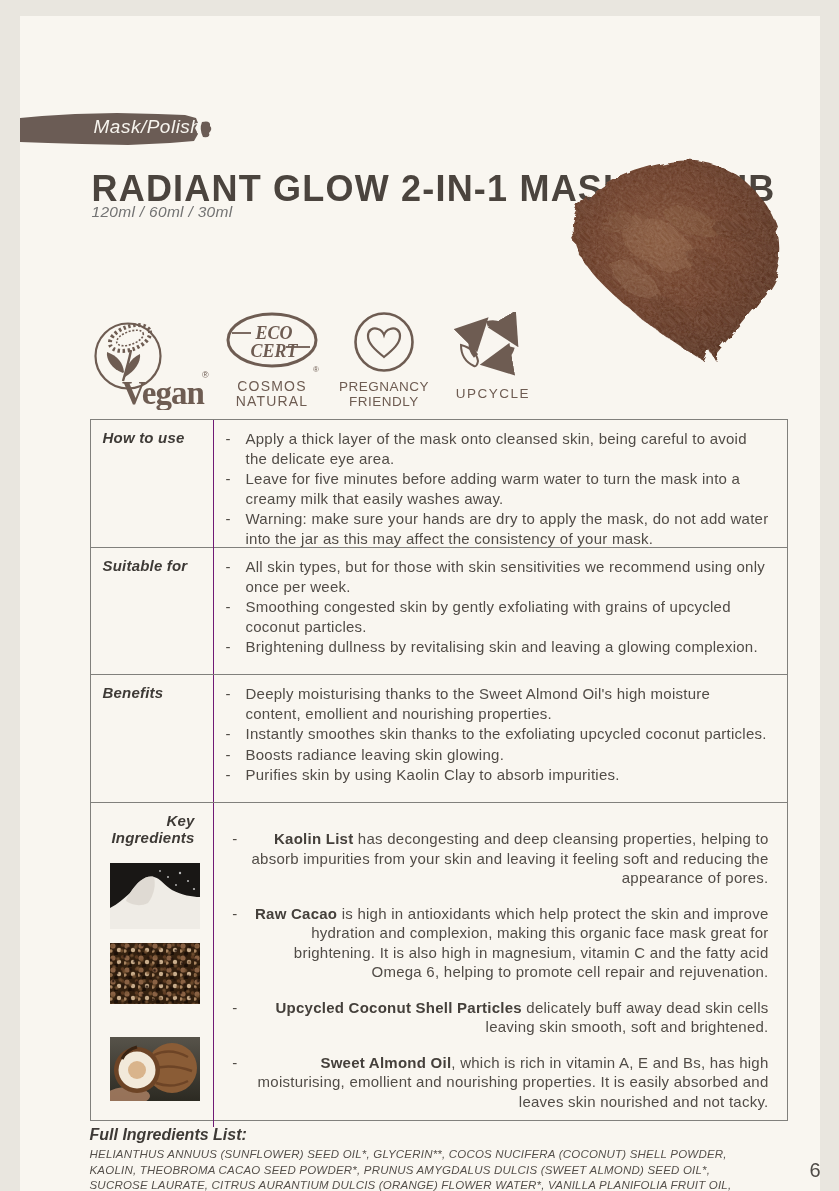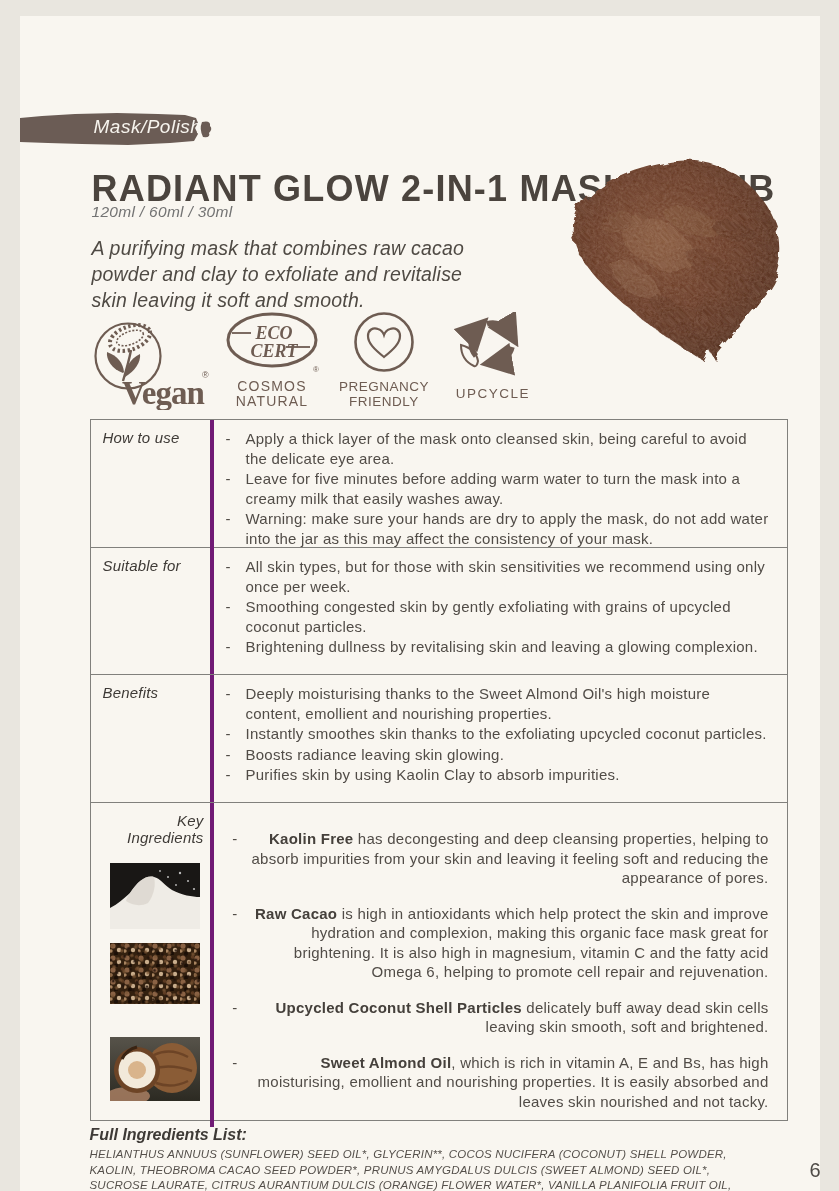--- a/index.html
+++ b/index.html
@@ -35,22 +35,22 @@
   .badge{flex:0 0 auto;}
   .badge + .badge{margin-left:12px;}
   
   .info-table{
     position:absolute;left:70px;top:403px;width:698px;
     border:1px solid #81807c;box-sizing:border-box;background:transparent;
   }
   .t-row{display:grid;grid-template-columns:123px 1fr;box-sizing:border-box;}
   .t-row + .t-row{border-top:1px solid #81807c;}
   .t-label{
-    border-right:4px solid #701a75;padding:9px 6px 0 12px;box-sizing:border-box;
-    font-style:italic;font-weight:400;font-size:15px;color:#3e3a36;letter-spacing:.2px;
+    border-right:1px solid #701a75;padding:9px 18px 0 12px;box-sizing:border-box;
+    font-style:italic;font-weight:700;font-size:15px;color:#3e3a36;letter-spacing:.2px;
   }
   .t-content{padding:9px 18px 0 12px;box-sizing:border-box;}
   .t-content ul{list-style:none;margin:0;padding:0;}
   .t-content li{display:flex;margin:0 0 1px 0;font-size:15px;line-height:19.5px;letter-spacing:.25px;color:#514c47;}
   .t-content li .dash{flex:0 0 12px;margin-right:8px;}
   .t-content li p{margin:0;}
   .t-content strong{font-weight:700;color:#45403b;}
   .row-howto,.row-suitable{height:127px;}
   .row-benefits{height:128px;}
   .row-keyingredients{height:318px;text-align:right;}
@@ -79,21 +79,20 @@
   <div class="brush-tag">
     <svg width="200" height="34" viewBox="0 0 200 34">
       <path fill="#6b5c55" d="M0 6 L22 4 L55 2 L97 1 L138 2 L165 3 L176 6 L178 11 L175 16 L178 22 L174 29 L150 31 L108 33 L62 32 L28 31 L0 30 Z"></path>
       <path fill="#6b5c55" d="M182 10 Q191 8 190 14 Q193 17 189 21 Q191 26 183 25 Q179 17 182 10 Z"></path>
     </svg>
     <span class="tag-text">Mask/Polish</span>
   </div>
 
   <h1 class="title">RADIANT GLOW 2-IN-1 MASK SCRUB</h1>
   <div class="sizes">120ml / 60ml / 30ml</div>
-  <div class="description">A purifying mask that combines raw cacao powder and clay to exfoliate and revitalise skin leaving it soft and smooth.</div>
 
   <svg class="smear" viewBox="0 0 228 222">
     <defs>
       <radialGradient id="smearGrad" cx="42%" cy="40%" r="75%">
         <stop offset="0%" stop-color="#77452b"></stop>
         <stop offset="45%" stop-color="#63341f"></stop>
         <stop offset="100%" stop-color="#472516"></stop>
       </radialGradient>
       <filter id="roughEdge" x="-15%" y="-15%" width="130%" height="130%">
         <feTurbulence type="fractalNoise" baseFrequency="0.045 0.06" numOctaves="3" seed="7" result="n"></feTurbulence>
@@ -306,21 +305,21 @@
           <circle cx="27" cy="33" r="23" fill="#6d4426"></circle>
           <circle cx="27" cy="33" r="18.5" fill="#f2e9da"></circle>
           <circle cx="27" cy="33" r="9" fill="#d9b48c"></circle>
           <path d="M12 22 A23 23 0 0 1 27 10" stroke="#3a2413" stroke-width="3" fill="none"></path>
         </svg>
       </div>
       <div class="t-content">
         <ul>
             <li>
               <span class="dash">-</span>
-              <p><strong>Kaolin Free</strong> has decongesting and deep cleansing properties, helping to absorb impurities from your skin and leaving it feeling soft and reducing the appearance of pores.</p>
+              <p><strong>Kaolin List</strong> has decongesting and deep cleansing properties, helping to absorb impurities from your skin and leaving it feeling soft and reducing the appearance of pores.</p>
             </li>
             <li>
               <span class="dash">-</span>
               <p><strong>Raw Cacao</strong> is high in antioxidants which help protect the skin and improve hydration and complexion, making this organic face mask great for brightening. It is also high in magnesium, vitamin C and the fatty acid Omega 6, helping to promote cell repair and rejuvenation.</p>
             </li>
             <li>
               <span class="dash">-</span>
               <p><strong>Upcycled Coconut Shell Particles</strong> delicately buff away dead skin cells leaving skin smooth, soft and brightened.</p>
             </li>
             <li>

